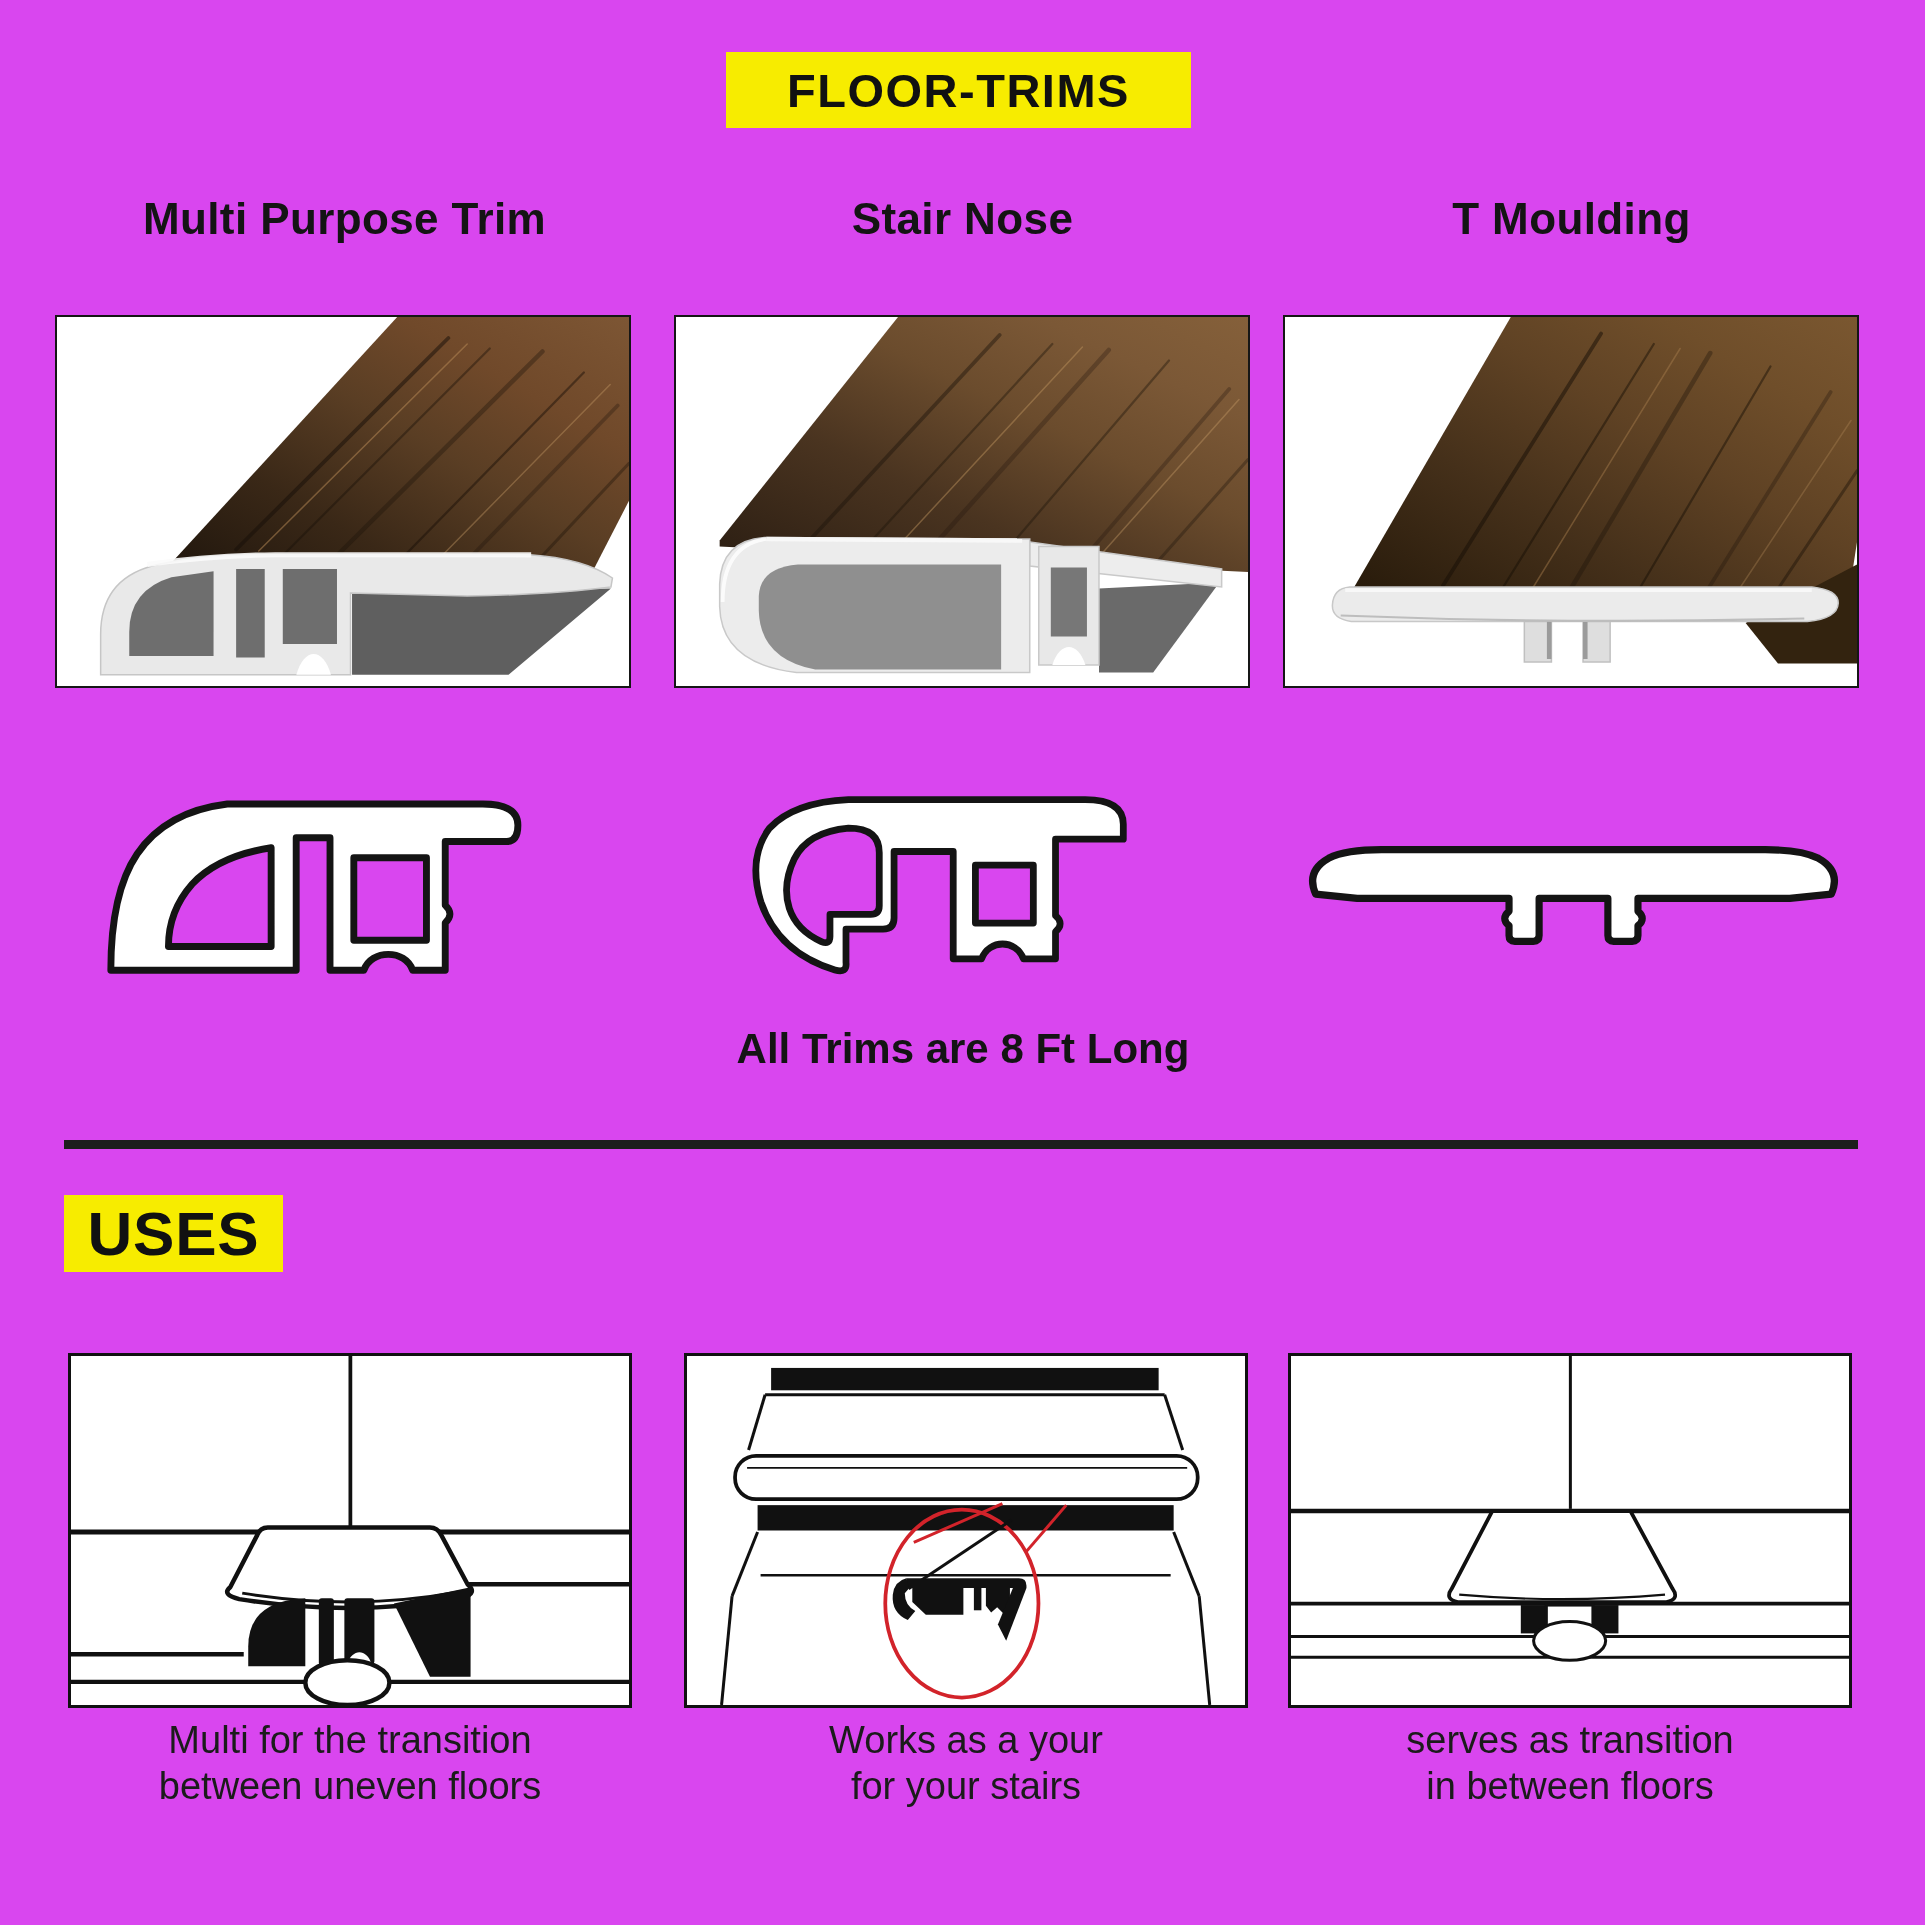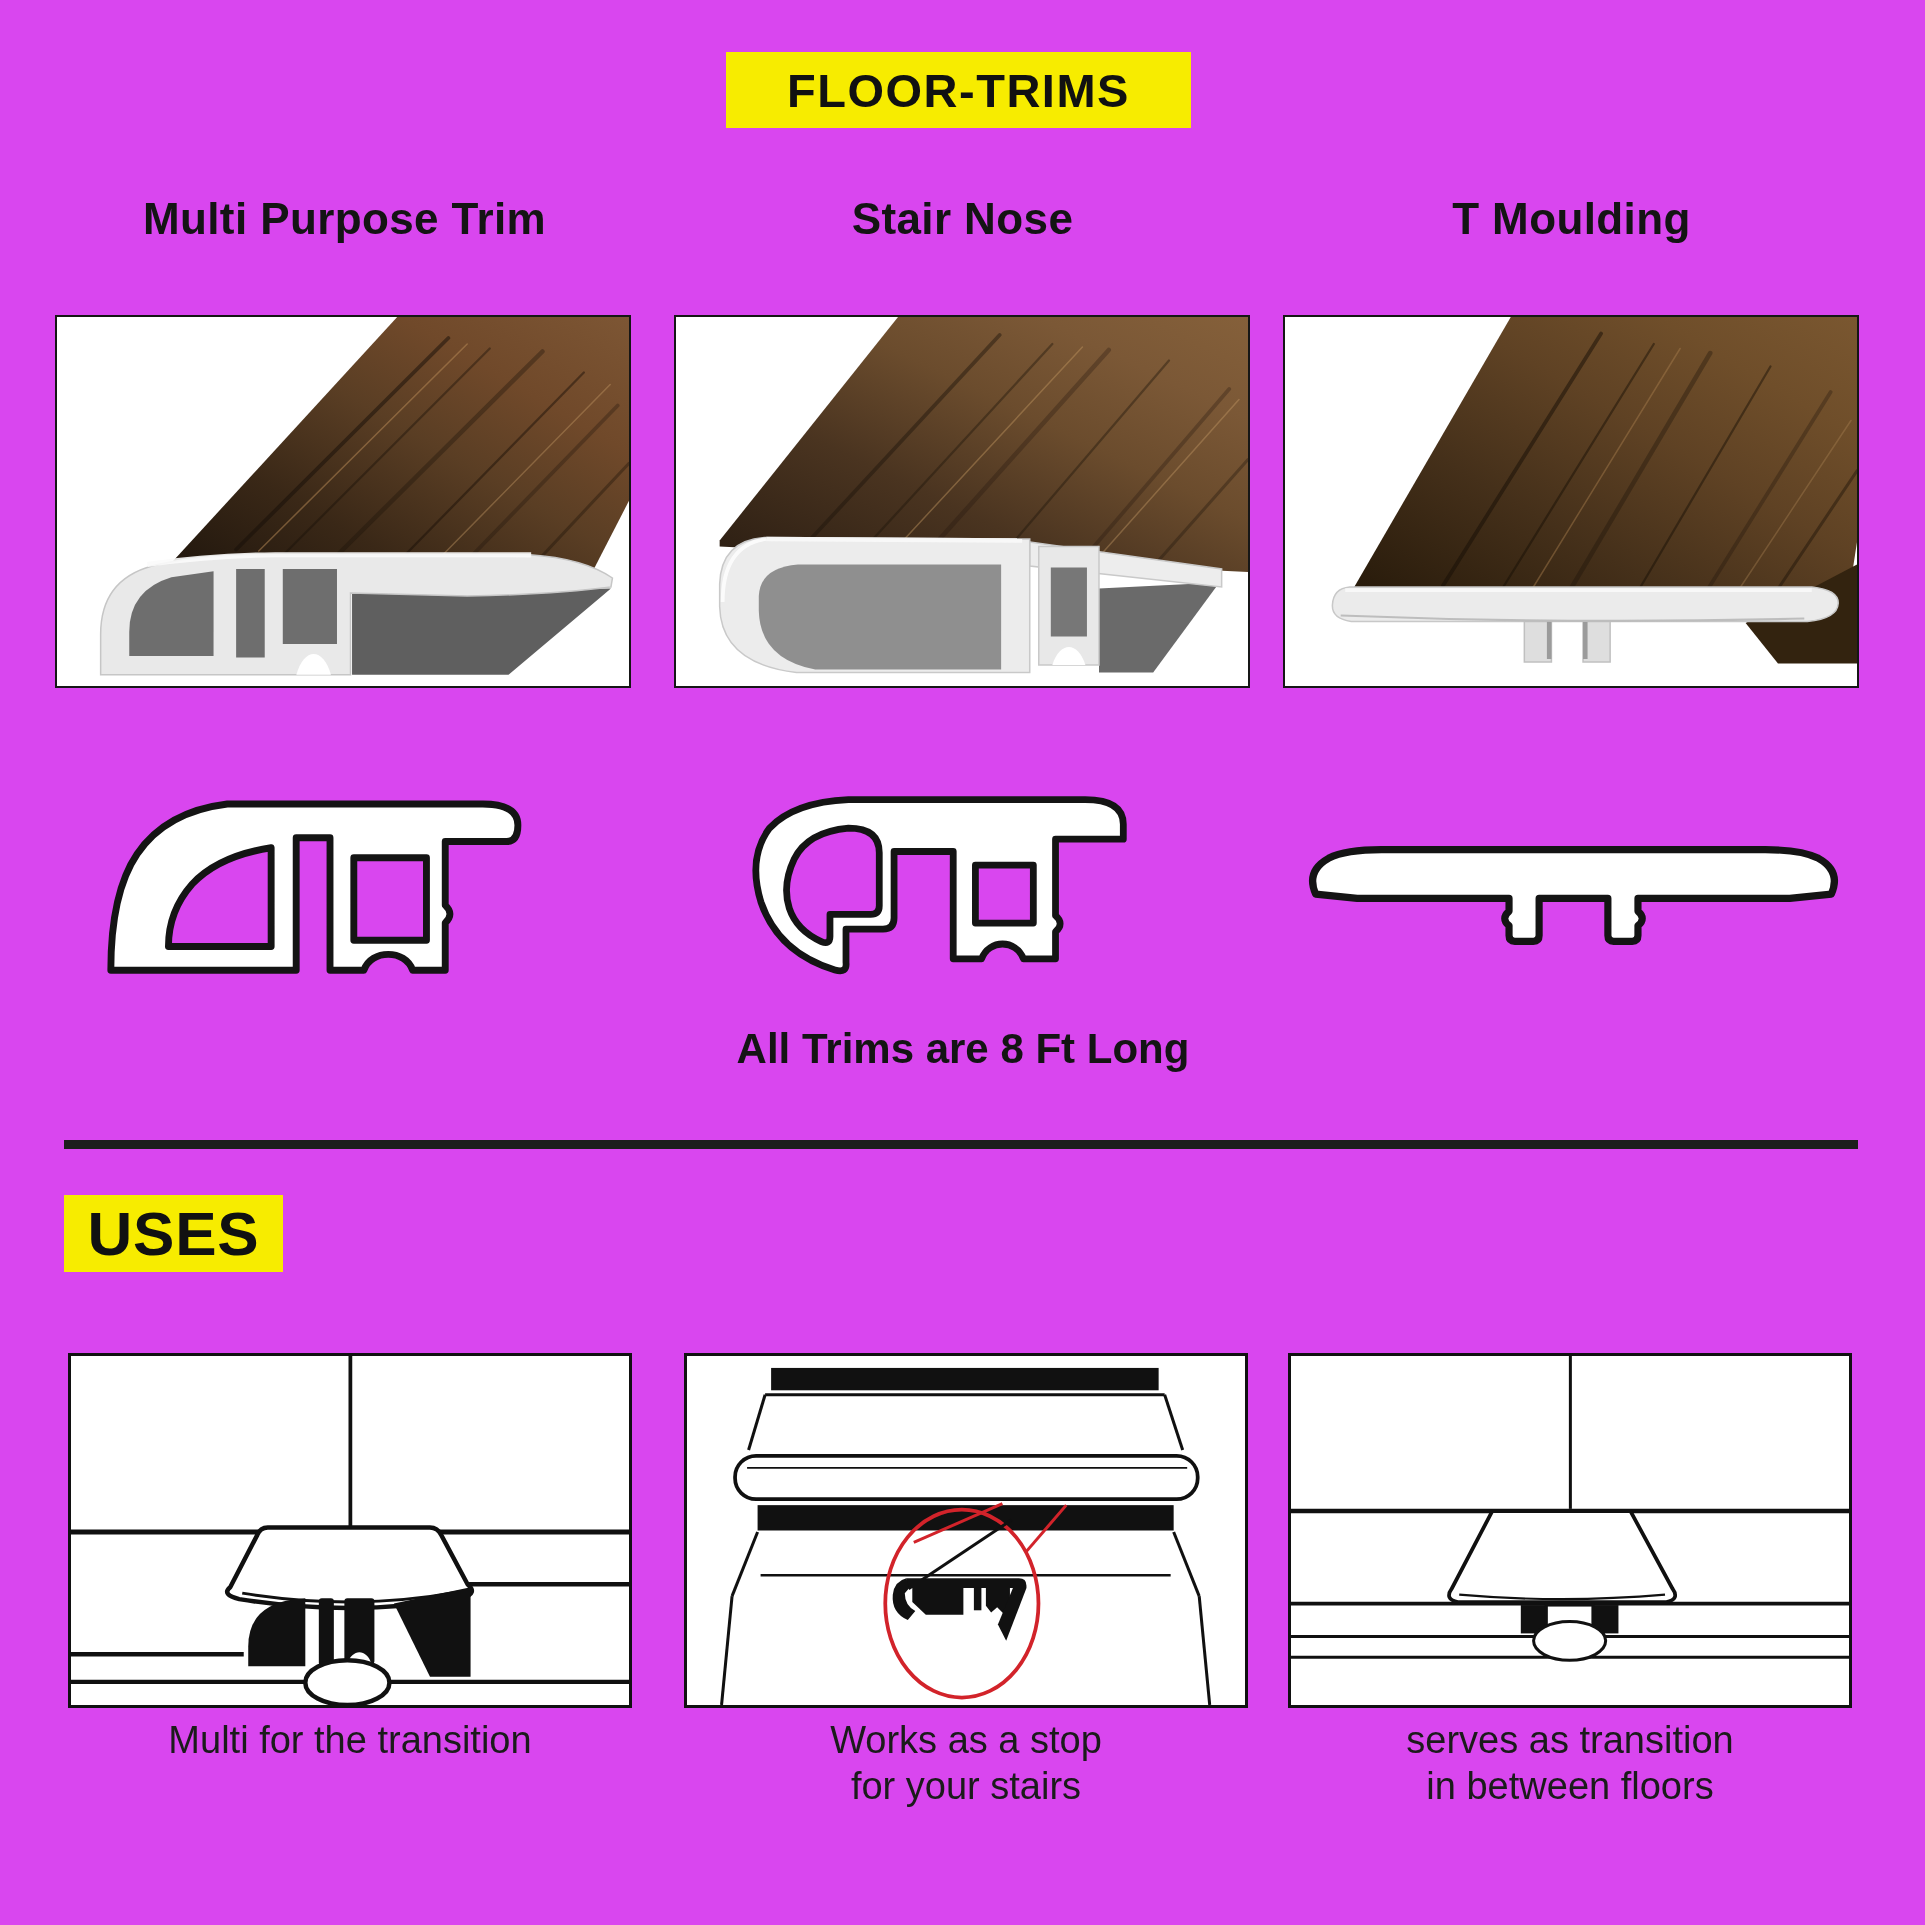--- a/index.html
+++ b/index.html
@@ -259,23 +259,24 @@
       <rect x="402" y="334" width="34" height="38" fill="#111111"></rect>
       <rect x="340" y="334" width="62" height="44" fill="#ffffff" stroke="#111111" stroke-width="4"></rect>
       <line class="ink-line" x1="0" y1="376" x2="743" y2="376" stroke-width="4"></line>
       <line class="ink-line" x1="0" y1="404" x2="743" y2="404" stroke-width="4"></line>
       <ellipse cx="371" cy="382" rx="48" ry="26" fill="#ffffff" stroke="#111111" stroke-width="4"></ellipse>
     </svg>
   </div>
 
   <div class="caption" style="left:68px;">
     <div>Multi for the transition</div>
+    <div>between uneven floors</div>
   </div>
   <div class="caption" style="left:684px;">
-    <div>Works as a stop</div>
+    <div>Works as a your</div>
     <div>for your stairs</div>
   </div>
   <div class="caption" style="left:1288px;">
     <div>serves as transition</div>
     <div>in between floors</div>
   </div>
 
 </div>
 
 

